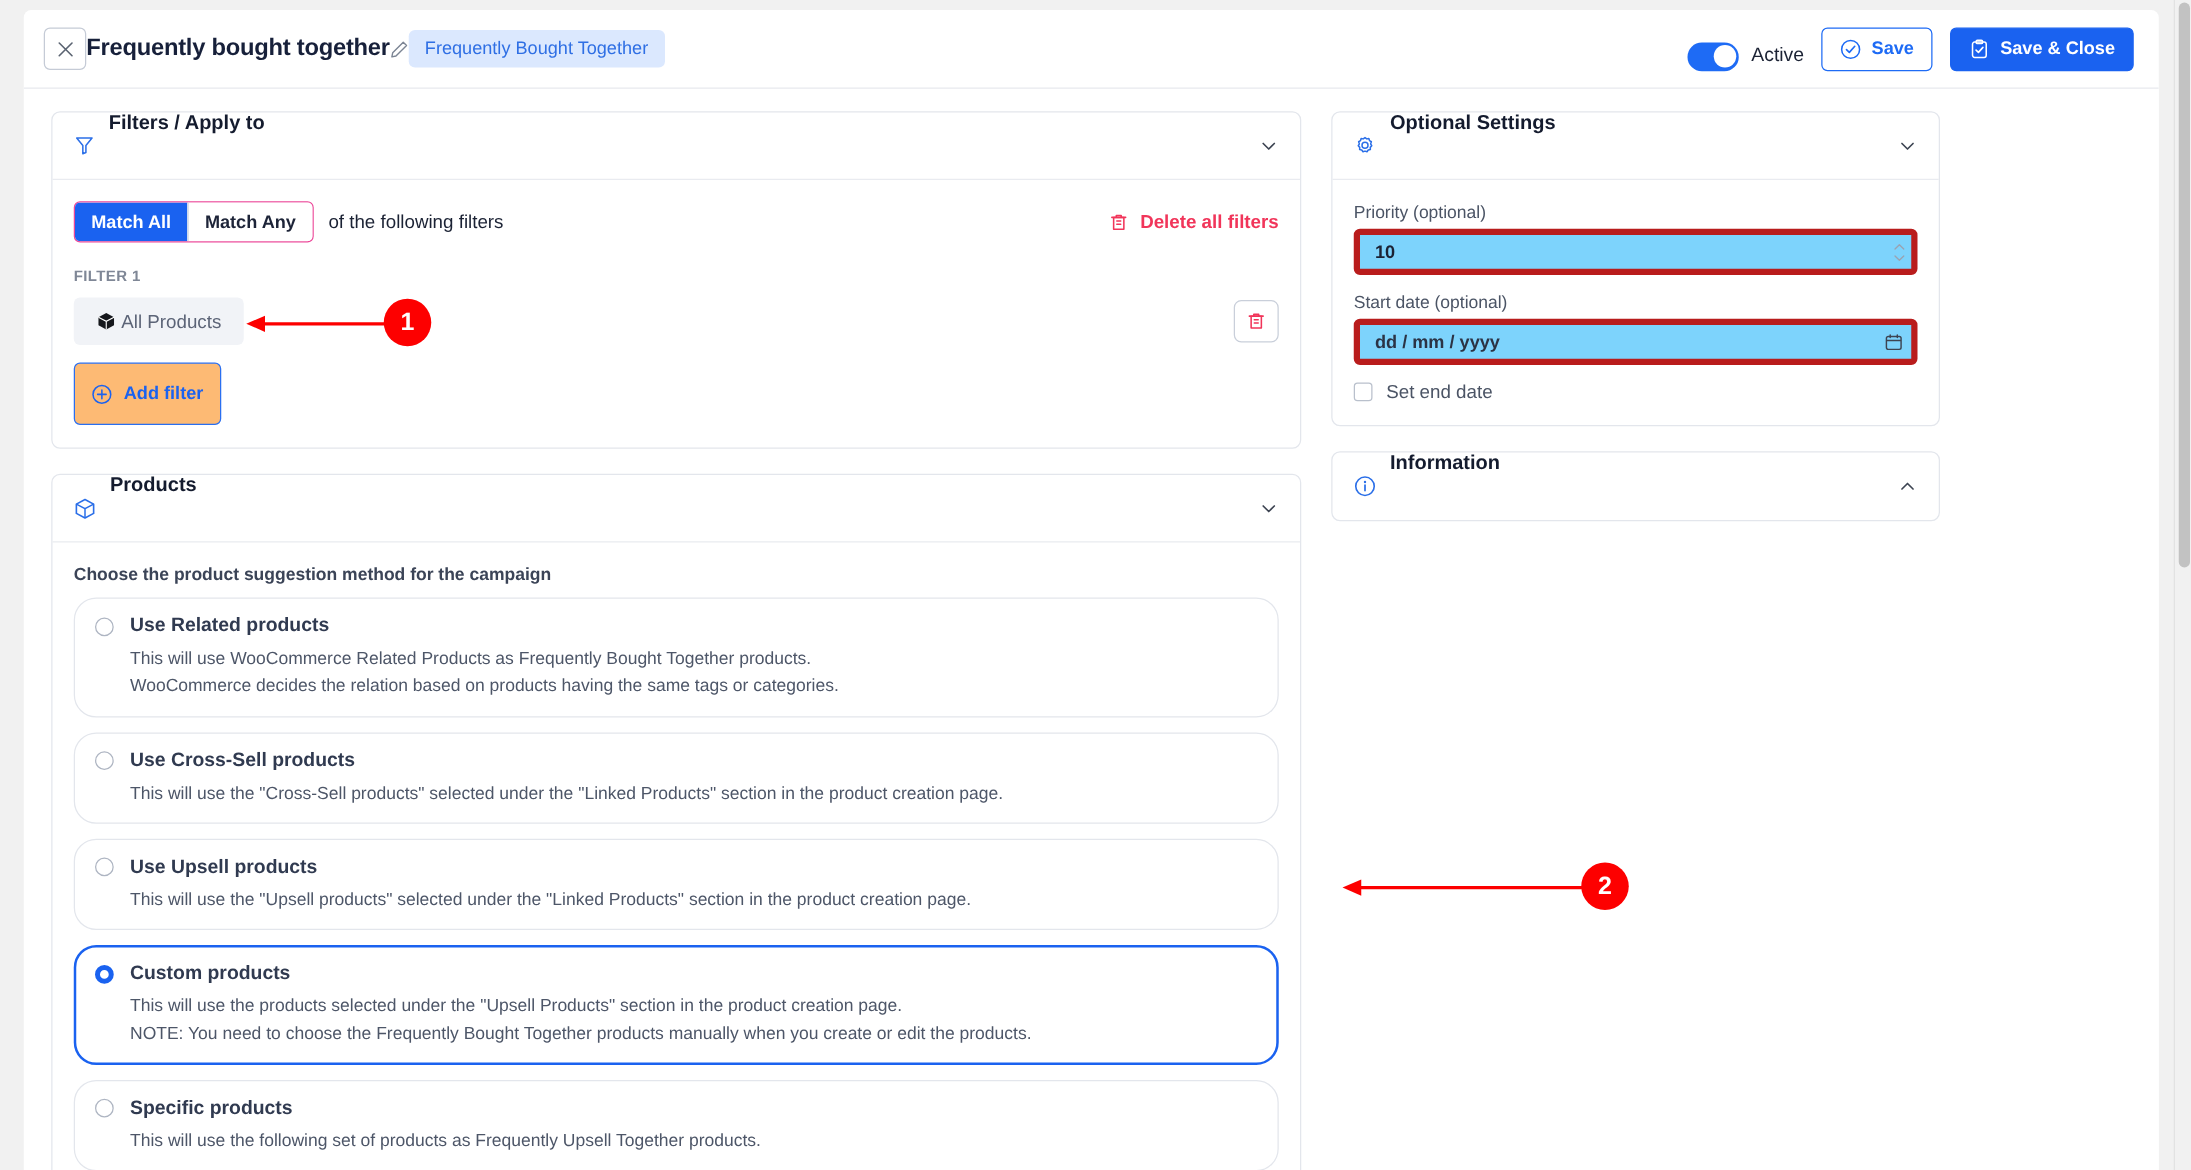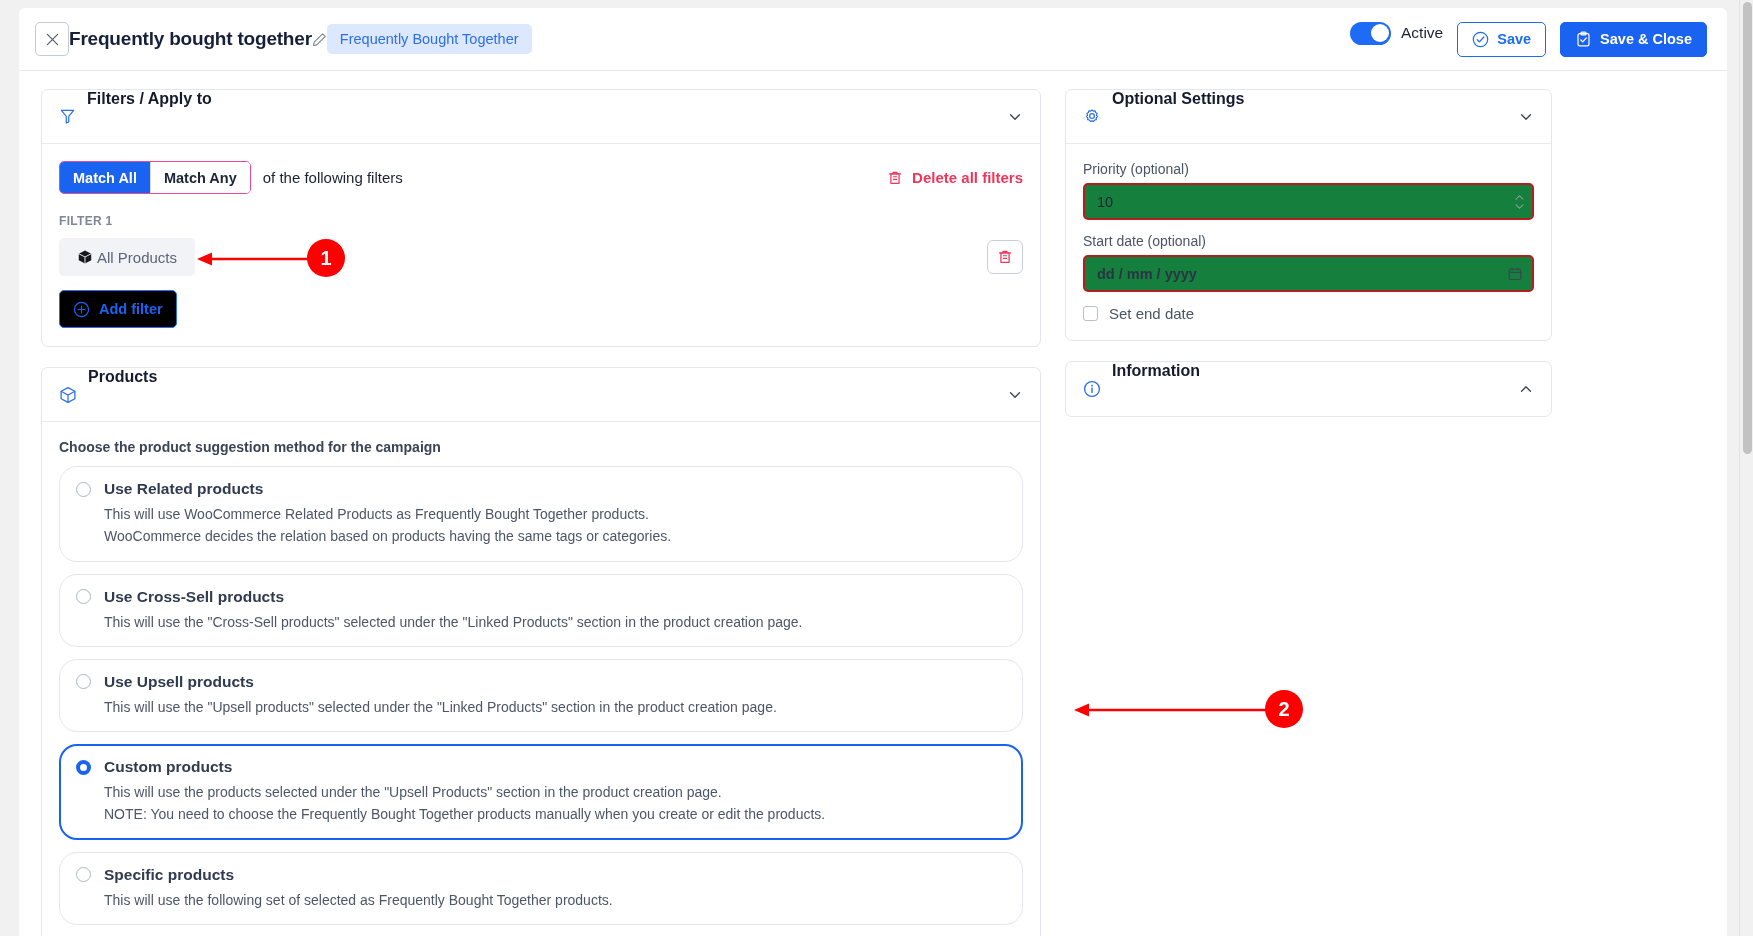--- a/index.html
+++ b/index.html
@@ -53,21 +53,21 @@
   .tag-chip {
     background: #dbe8fe;
     color: #2f6fe4;
     font-size: 14.5px;
     padding: 7px 13px;
     border-radius: 5px;
     white-space: nowrap;
   }
   .topbar-right {
     margin-left: auto;
-    display: flex; align-items: flex-start; gap: 14px;
+    display: flex; align-items: flex-end; gap: 14px;
   }
   .toggle-row { display: flex; align-items: center; gap: 10px; }
   .toggle {
     width: 41px; height: 23px;
     background: #1e6bf5;
     border-radius: 12px;
     position: relative;
     cursor: pointer;
   }
   .toggle .knob {
@@ -170,26 +170,26 @@
     background: #fff;
     display: flex; align-items: center; justify-content: center;
     cursor: pointer;
   }
   .add-filter {
     margin-top: 14px;
     display: inline-flex; align-items: center; gap: 9px;
     border: 1px solid #2a6ff0;
     color: #1a62f0;
     border-radius: 5px;
-    height: 38px;
+    height: 50px;
     padding: 0 13px;
     font-size: 14.5px;
     font-weight: 700;
     cursor: pointer;
-    background: #000000;
+    background: #fdba74;
   }
 
   
   .choose-label {
     font-size: 14px; font-weight: 700; color: #3b4457;
     margin-bottom: 11px;
   }
   .opt {
     border: 1px solid #e3e6ec;
     border-radius: 18px;
@@ -212,28 +212,29 @@
   .opt-desc {
     font-size: 14px; color: #4d5668;
     margin-left: 28px; margin-top: 6px; line-height: 1.45;
   }
 
   
   .field-label { font-size: 14px; color: #4b5465; margin-bottom: 6px; }
   .input-wrap { position: relative; margin-bottom: 13px; }
   .text-input {
     width: 100%; height: 37px;
-    border: 2px solid #b91c1c;
+    border: 5px solid #b91c1c;
     border-radius: 5px;
     padding: 0 34px 0 12px;
     font-size: 14.5px;
     font-family: "Liberation Sans", sans-serif;
     color: #1b2234;
-    background: #15803d;
+    background: #7dd3fc;
     outline: none;
+    font-weight: bold;
   }
   .text-input::placeholder { color: #2b3345; font-weight: 700; }
   .spinner {
     position: absolute; right: 9px; top: 50%;
     transform: translateY(-50%);
     display: flex; flex-direction: column; gap: 2px;
     color: #9aa2b1; cursor: pointer;
   }
   .cal-icon {
     position: absolute; right: 11px; top: 50%;
@@ -439,21 +440,21 @@
               </div>
               <div class="opt-desc">This will use the products selected under the "Upsell Products" section in the product creation page.</div>
               <div class="opt-desc" style="margin-top:2px">NOTE: You need to choose the Frequently Bought Together products manually when you create or edit the products.</div>
             </div>
 
             <div class="opt">
               <div class="opt-top">
                 <span class="radio"></span>
                 <span class="opt-title">Specific products</span>
               </div>
-              <div class="opt-desc">This will use the following set of selected as Frequently Bought Together products.</div>
+              <div class="opt-desc">This will use the following set of products as Frequently Upsell Together products.</div>
             </div>
           </div>
         </div>
       </div>
 
       <div class="col-right">
 
         <div class="card">
           <div class="card-head">
             <span class="hd-icon">

